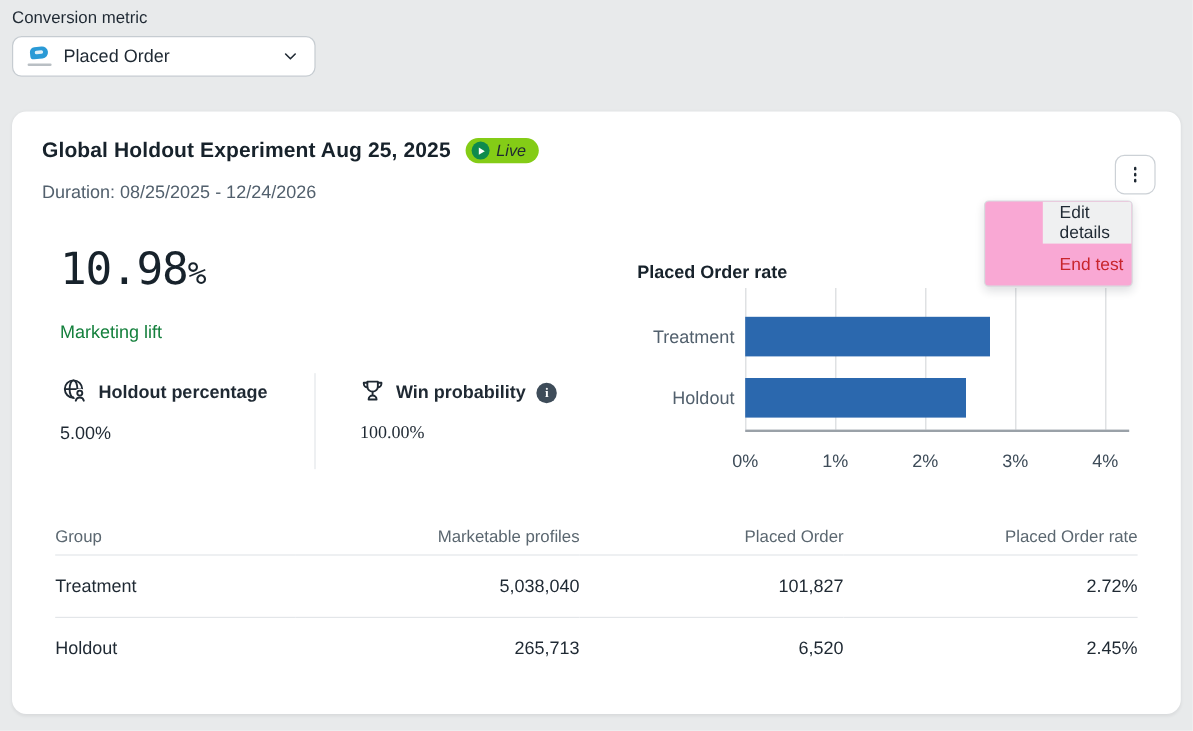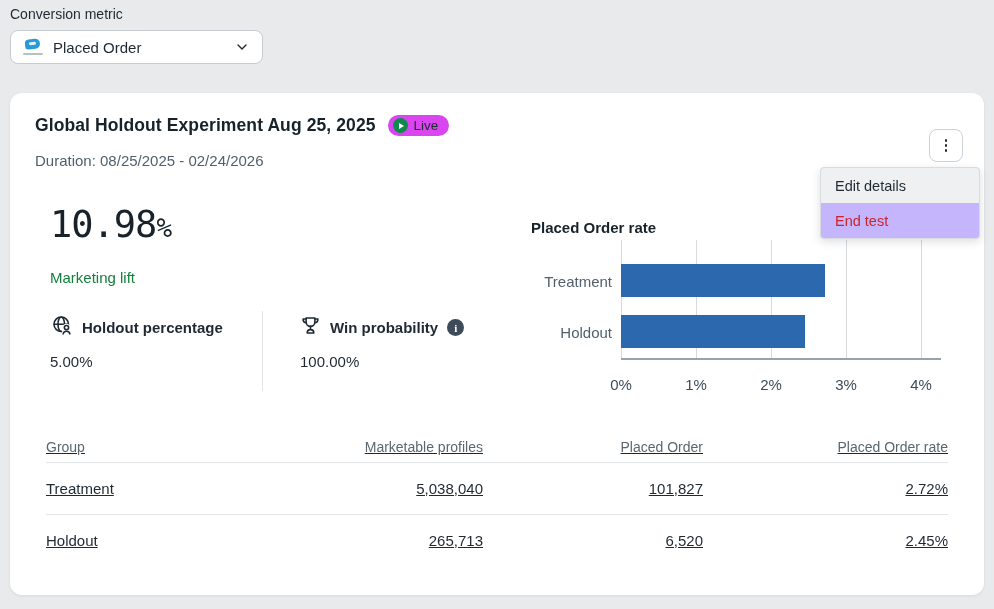--- a/index.html
+++ b/index.html
@@ -39,45 +39,45 @@
   .card {
     position:absolute; left:10px; top:93px; width:974px; height:502px;
     background:#fff; border-radius:12px;
     box-shadow:0 1px 3px rgba(20,30,40,.08);
   }
 
   .title-row { position:absolute; left:25px; top:22px; display:flex; align-items:center; gap:12px; }
   .exp-title { font-size:17.5px; font-weight:700; color:#17222b; letter-spacing:.1px; }
   .live-badge {
     display:inline-flex; align-items:center; gap:6px;
-    background:#d946ef; border-radius:999px; padding:3px 11px 3px 5px;
-    font-size:13.5px; color:#1f2933;
+    background:#84cc16; border-radius:999px; padding:3px 11px 3px 5px;
+    font-size:13.5px; color:#1f2933;font-style:italic;
   }
   .play-icon {
     width:15px; height:15px; border-radius:50%; background:#0e8a4d;
     display:flex; align-items:center; justify-content:center;
   }
   .play-icon::after {
     content:""; border-left:5px solid #fff; border-top:3.5px solid transparent;
     border-bottom:3.5px solid transparent; margin-left:2px;
   }
   .duration { position:absolute; left:25px; top:59px; font-size:15px; color:#52606d; }
 
   
   .kebab-btn {
     position:absolute; left:919px; top:36px; width:34px; height:33px;
     background:#fff; border:1px solid #ccd1d6; border-radius:8px;
     display:flex; flex-direction:column; align-items:center; justify-content:center;
     gap:2.5px; cursor:pointer;
   }
   .kebab-btn i { width:2.8px; height:2.8px; background:#1f2933; border-radius:50%; }
   .ctx-menu {
-    position:absolute; left:810px; top:74px; width:160px;
-    background:#c4b5fd; border:1px solid #d8dcdf; border-radius:4px;
-    box-shadow:0 3px 8px rgba(20,30,40,.14); overflow:hidden; z-index:5;
+    position:absolute; left:810px; top:74px; width:124px;
+    background:#f9a8d4; border:1px solid #d8dcdf; border-radius:4px;
+    box-shadow:0 3px 8px rgba(20,30,40,.14); overflow:hidden; z-index:5;padding-left:48px;
   }
   .ctx-item { height:35px; display:flex; align-items:center; padding-left:14px;
     font-size:14.5px; color:#1f2933; cursor:pointer; }
   .ctx-item.highlight { background:#eff0f1; }
   .ctx-item.danger { color:#c9252d; }
 
   
   .lift-value {
     position:absolute; left:40px; top:110px;
     font-family:"DejaVu Sans Mono", monospace; font-size:37px; color:#17222b;
@@ -108,21 +108,21 @@
   .bar { position:absolute; left:0; height:33px; background:#2b68ae; }
   .bar.b0 { top:24px; } .bar.b1 { top:75px; }
   .cat-label { position:absolute; width:90px; text-align:right; right:calc(994px - 10px); font-size:15px; color:#52606d; }
   .cat-0 { left:512px; top:180px; } .cat-1 { left:512px; top:231px; }
   .tick-label { position:absolute; top:283px; width:50px; text-align:center; font-size:15px; color:#3e4c59; }
   .tick-0{left:586px;} .tick-1{left:661px;} .tick-2{left:736px;} .tick-3{left:811px;} .tick-4{left:886px;}
   .cat-label { left:auto; }
   .cat-0 { left:512px; } .cat-1 { left:512px; }
 
   
-  .results-table { position:absolute; left:36px; top:340px; width:902px; border-collapse:collapse;text-decoration:underline; }
+  .results-table { position:absolute; left:36px; top:340px; width:902px; border-collapse:collapse; }
   .results-table th {
     font-size:14px; font-weight:400; color:#5b6770; text-align:right;
     height:29px; vertical-align:middle; border-bottom:1px solid #e3e6e9; padding:0;
   }
   .results-table td {
     font-size:15px; color:#1f2933; text-align:right; height:52px;
     vertical-align:middle; padding:0;
   }
   .results-table tr.r0 td { border-bottom:1px solid #e3e6e9; }
   .results-table th.col-group, .results-table td.col-group { text-align:left; }
@@ -146,21 +146,21 @@
 
 <div class="card">
 
   <div class="title-row">
     <span class="exp-title">Global Holdout Experiment Aug 25, 2025</span>
     <span class="live-badge">
       <span class="play-icon"></span>
       <span>Live</span>
     </span>
   </div>
-  <div class="duration">Duration: 08/25/2025 - 02/24/2026</div>
+  <div class="duration">Duration: 08/25/2025 - 12/24/2026</div>
 
   <div class="kebab-btn">
       <i></i>
       <i></i>
       <i></i>
     </div>
 
   <div class="ctx-menu">
     <div class="ctx-item highlight">Edit details</div>
     <div class="ctx-item danger">End test</div>
@@ -190,21 +190,21 @@
     <svg class="icon20" viewBox="0 0 24 24" fill="none" stroke="#1f2933" stroke-width="1.8" stroke-linecap="round" stroke-linejoin="round">
       <path d="M7 3.5 h10 v4.5 a5 5 0 0 1 -10 0 z"></path>
       <path d="M7 4.5 H3.6 v1 a3.4 3.4 0 0 0 3.4 3.3"></path>
       <path d="M17 4.5 h3.4 v1 a3.4 3.4 0 0 1 -3.4 3.3"></path>
       <path d="M12 13 v2.4"></path>
       <path d="M8.2 20.5 a3.8 3.8 0 0 1 7.6 0 z"></path>
     </svg>
     <span class="lbl">Win probability</span>
     <span class="info-icon">i</span>
   </div>
-  <div class="stat-val" style="left:290px; top:260px;">100.00%</div>
+  <div class="stat-val" style="left:290px; top:260px;font-family:Liberation Serif, serif;">100.00%</div>
 
   <div class="chart-title">Placed Order rate</div>
   <div class="plot">
     <div class="gridline"></div>
     <div class="gridline"></div>
     <div class="gridline"></div>
     <div class="gridline"></div>
     <div class="gridline"></div>
     <div class="bar b0" style="width: 204px; background: rgb(43, 104, 174);"></div>
     <div class="bar b1" style="width: 184px; background: rgb(43, 104, 174);"></div>

